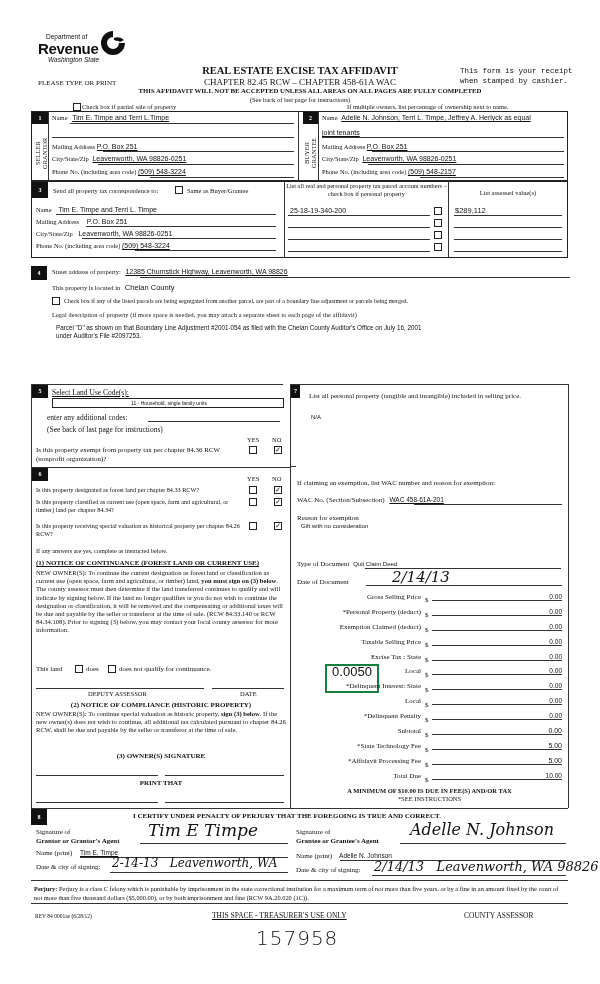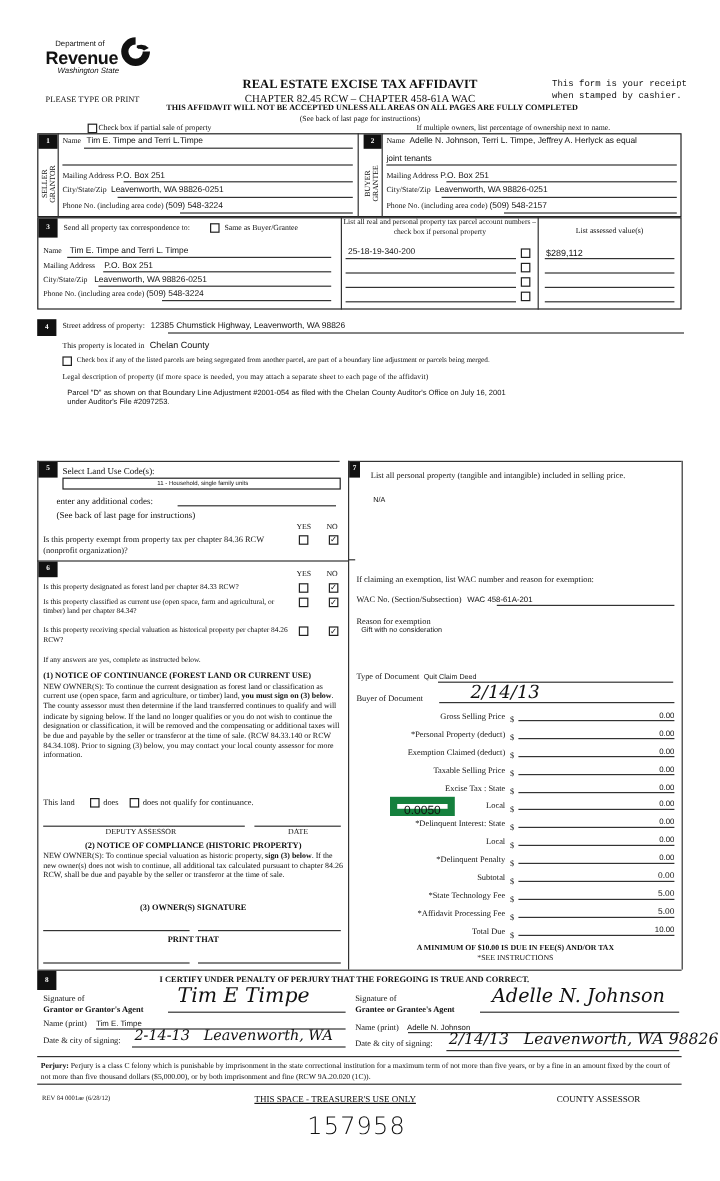--- a/index.html
+++ b/index.html
@@ -8,21 +8,21 @@
   .abs { position: absolute; }
   .sans { font-family: "Liberation Sans", sans-serif; text-align: center; }
   .bold { font-weight: bold; }
   .num { position: absolute; background: #111; color: #fff; font-size: 6px; text-align: center; font-family: "Liberation Serif", serif; font-weight: bold; }
   .box { position: absolute; border: 1px solid #222; }
   .hline { position: absolute; height: 0; border-top: 1px solid #333; }
   .vline { position: absolute; width: 0; border-left: 1px solid #333; }
   .cb { position: absolute; width: 8px; height: 8px; border: 1px solid #222; background: #fff; font-size: 7px; line-height: 6px; text-align: center; font-family: "DejaVu Sans", sans-serif; }
   .filled { font-family: "Liberation Sans", sans-serif; font-size: 7px; }
   .hand { font-family: "DejaVu Serif", serif; font-style: italic; }
-  .ul { }
+  .ul { text-decoration: underline; }
   .right { text-align: right; }
   .center { text-align: center; }
   .vert { position: absolute; writing-mode: vertical-rl; transform: rotate(180deg); font-size: 6.5px; text-align: center; line-height: 7px; }
 </style>
 </head>
 <body>
 
 <div class="abs" style="left:36px;top:30px;width:90px;height:36px;">
   <div class="abs sans" style="left:10px;top:3px;font-size:6.5px;">Department of</div>
   <div class="abs sans bold" style="left:2px;top:10px;font-size:15px;letter-spacing:-0.3px;">Revenue</div>
@@ -204,21 +204,21 @@
 <div class="abs" style="left:36px;top:486px;width:205px;font-size:6.2px;line-height:8px;">Is this property designated as forest land per chapter 84.33 RCW?</div>
 <div class="cb" style="left:249px;top:486px;"></div>
 <div class="cb" style="left:274px;top:486px;">✓</div>
 <div class="abs" style="left:36px;top:498px;width:205px;font-size:6.2px;line-height:8px;">Is this property classified as current use (open space, farm and agricultural, or timber) land per chapter 84.34?</div>
 <div class="cb" style="left:249px;top:498px;"></div>
 <div class="cb" style="left:274px;top:498px;">✓</div>
 <div class="abs" style="left:36px;top:522px;width:205px;font-size:6.2px;line-height:8px;">Is this property receiving special valuation as historical property per chapter 84.26 RCW?</div>
 <div class="cb" style="left:249px;top:522px;"></div>
 <div class="cb" style="left:274px;top:522px;">✓</div>
 <div class="abs" style="left:36px;top:547px;font-size:6.2px;">If any answers are yes, complete as instructed below.</div>
-<div class="abs bold" style="left:36px;top:559px;font-size:7px;">(1) NOTICE OF CONTINUANCE  (FOREST LAND OR CURRENT USE)</div>
+<div class="abs bold" style="left:36px;top:559px;font-size:7px;text-decoration:underline;">(1) NOTICE OF CONTINUANCE  (FOREST LAND OR CURRENT USE)</div>
 <div class="abs" style="left:36px;top:569px;width:250px;font-size:6.6px;line-height:8.2px;">
   <span>NEW OWNER(S): To continue the current designation as forest land or classification as current use (open space, farm and agriculture, or timber) land,</span>
   <b>you must sign on (3) below</b><span>. The county assessor must then determine if the land transferred continues to qualify and will indicate by signing below. If the land no longer qualifies or you do not wish to continue the designation or classification, it will be removed and the compensating or additional taxes will be due and payable by the seller or transferor at the time of sale. (RCW 84.33.140 or RCW 84.34.108). Prior to signing (3) below, you may contact your local county assessor for more information.</span>
 </div>
 <div class="abs" style="left:36px;top:665px;font-size:7px;">
   <span>This land</span>
 </div>
 <div class="cb" style="left:75px;top:665px;"></div>
 <div class="abs" style="left:86px;top:665px;font-size:7px;">does</div>
 <div class="cb" style="left:108px;top:665px;"></div>
@@ -251,32 +251,32 @@
 <div class="hline" style="left:414px;top:504px;width:148px;"></div>
 <div class="abs" style="left:297px;top:514px;font-size:7px;">Reason for exemption</div>
 <div class="abs filled" style="left:301px;top:523px;font-size:6px;">Gift with no consideration</div>
 
 <div class="abs" style="left:297px;top:560px;font-size:7px;">
   <span>Type of Document</span>
   <span class="filled" style="margin-left:2px;font-size:6px;">Quit Claim Deed</span>
 </div>
 <div class="hline" style="left:365px;top:568px;width:196px;"></div>
 <div class="abs" style="left:297px;top:578px;font-size:7px;">
-  <span>Buyer of Document</span>
+  <span>Date of Document</span>
 </div>
 <div class="abs hand" style="left:392px;top:568px;font-size:15px;">2/14/13</div>
 <div class="hline" style="left:366px;top:585px;width:196px;"></div>
 
 <div class="abs" style="left:296px;top:593px;width:270px;font-size:7px;">
   <div class="abs right" style="left:0;top:0px;width:125px;">Gross Selling Price</div>
   <div class="abs right" style="left:0;top:15px;width:125px;">*Personal Property (deduct)</div>
   <div class="abs right" style="left:0;top:30px;width:125px;">Exemption Claimed (deduct)</div>
   <div class="abs right" style="left:0;top:45px;width:125px;">Taxable Selling Price</div>
   <div class="abs right" style="left:0;top:60px;width:125px;">Excise Tax : State</div>
-  <div class="abs sans center" style="left:29px;top:71px;width:54px;height:16px;border:6px solid #15803d;font-size:10px;line-height:11px;">0.0050</div>
+  <div class="abs sans center" style="left:29px;top:71px;width:54px;height:29px;border:2px solid #15803d;font-size:13px;line-height:11px;">0.0050</div>
   <div class="abs right" style="left:0;top:74px;width:125px;">Local</div>
   <div class="abs right" style="left:0;top:89px;width:125px;">*Delinquent Interest: State</div>
   <div class="abs right" style="left:0;top:104px;width:125px;">Local</div>
   <div class="abs right" style="left:0;top:119px;width:125px;">*Delinquent Penalty</div>
   <div class="abs right" style="left:0;top:134px;width:125px;">Subtotal</div>
   <div class="abs right" style="left:0;top:149px;width:125px;">*State Technology Fee</div>
   <div class="abs right" style="left:0;top:164px;width:125px;">*Affidavit Processing Fee</div>
   <div class="abs right" style="left:0;top:179px;width:125px;">Total Due</div>
 
   <div class="abs" style="left:129px;top:0;width:6px;line-height:15px;">

